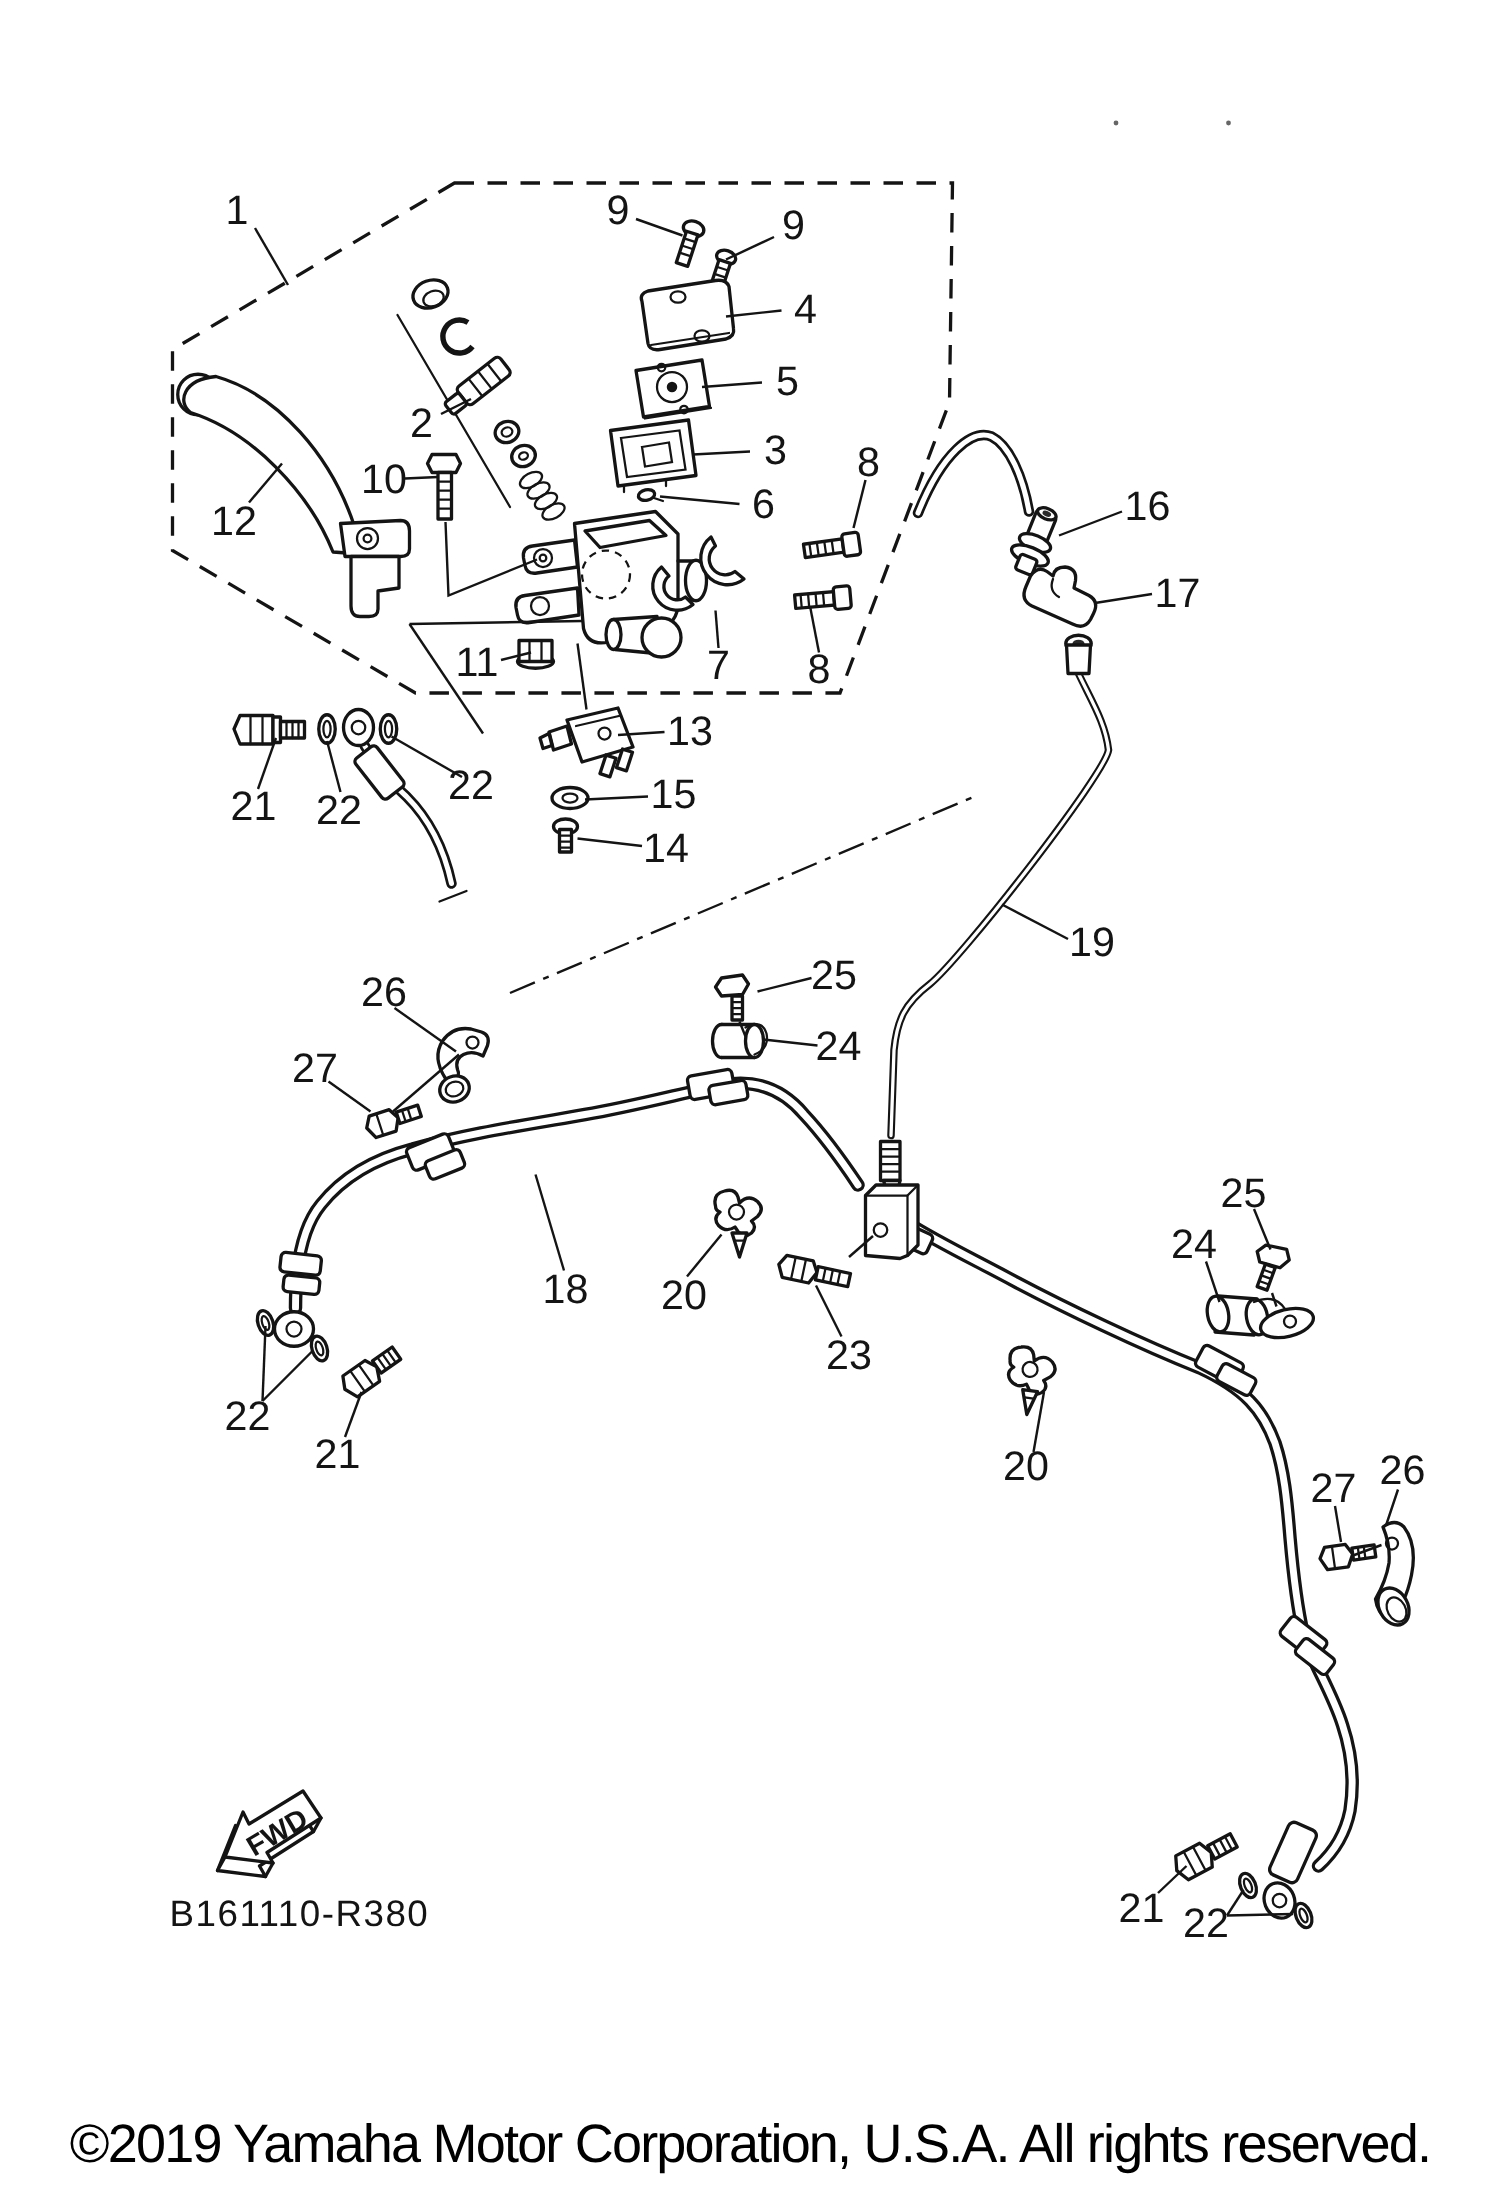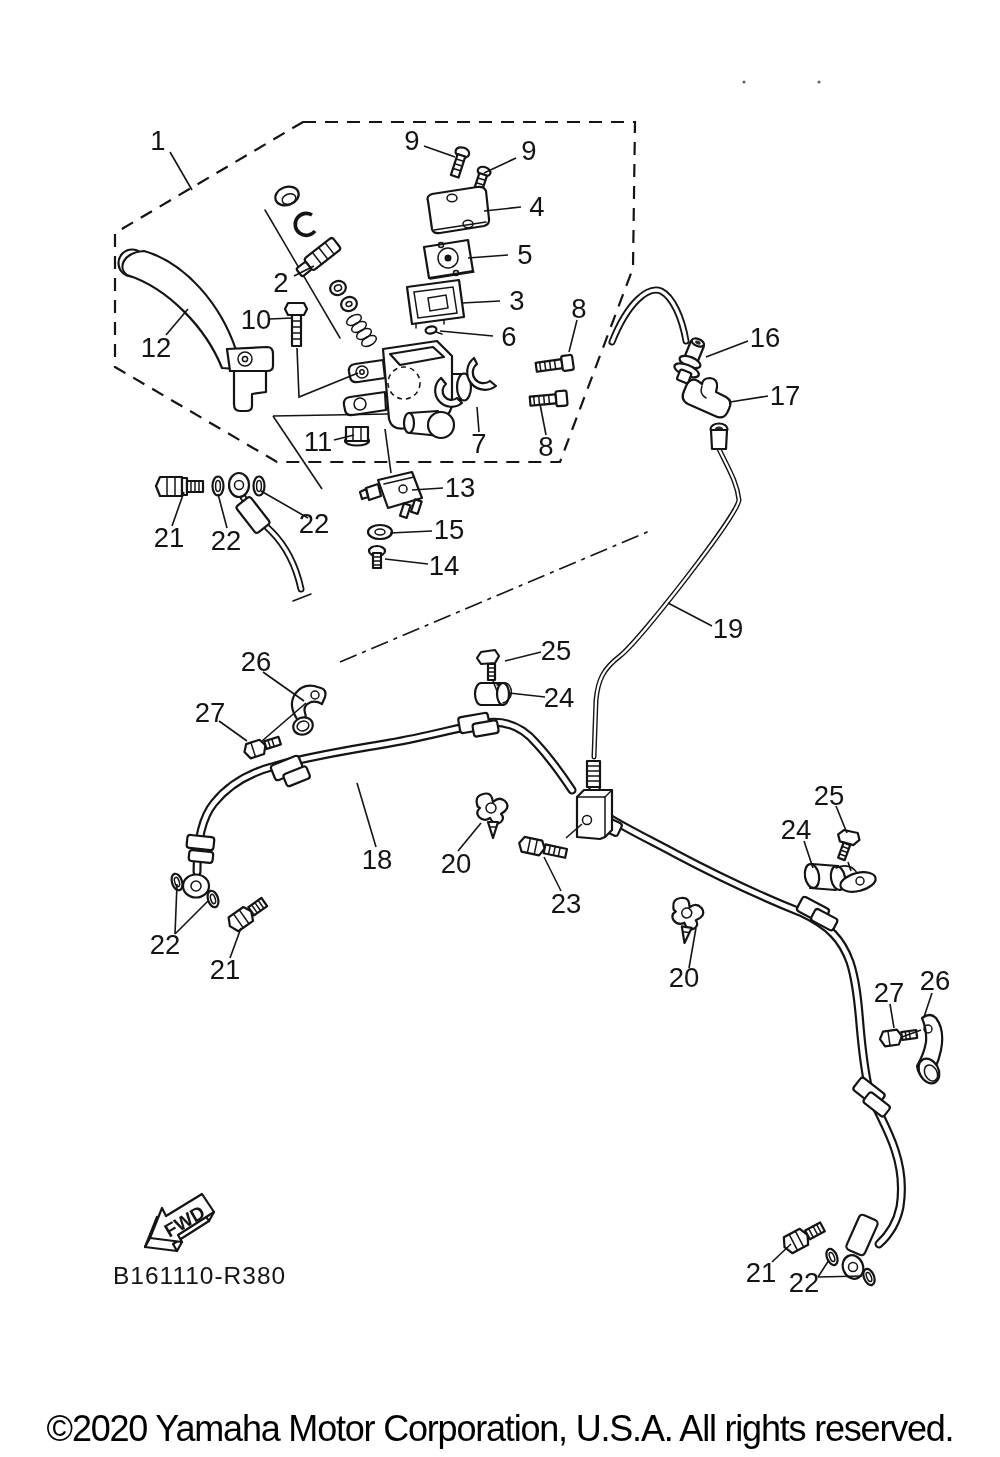--- a/index.html
+++ b/index.html
@@ -502,14 +502,14 @@
         <text x="684" y="977" class="part-label">20</text>
         <text x="165" y="944" class="part-label">22</text>
         <text x="225" y="969" class="part-label">21</text>
         <text x="889" y="992" class="part-label">27</text>
         <text x="935" y="980" class="part-label">26</text>
         <text x="761" y="1272" class="part-label">21</text>
         <text x="804" y="1282" class="part-label">22</text>
       </g>
 </svg>
 
-<div id="copyright">©2020 Yamaha Motor Corporation, U.S.A. All rights reserved.</div>
+<div id="copyright">©2019 Yamaha Motor Corporation, U.S.A. All rights reserved.</div>
 </div>
 
 </body></html>

